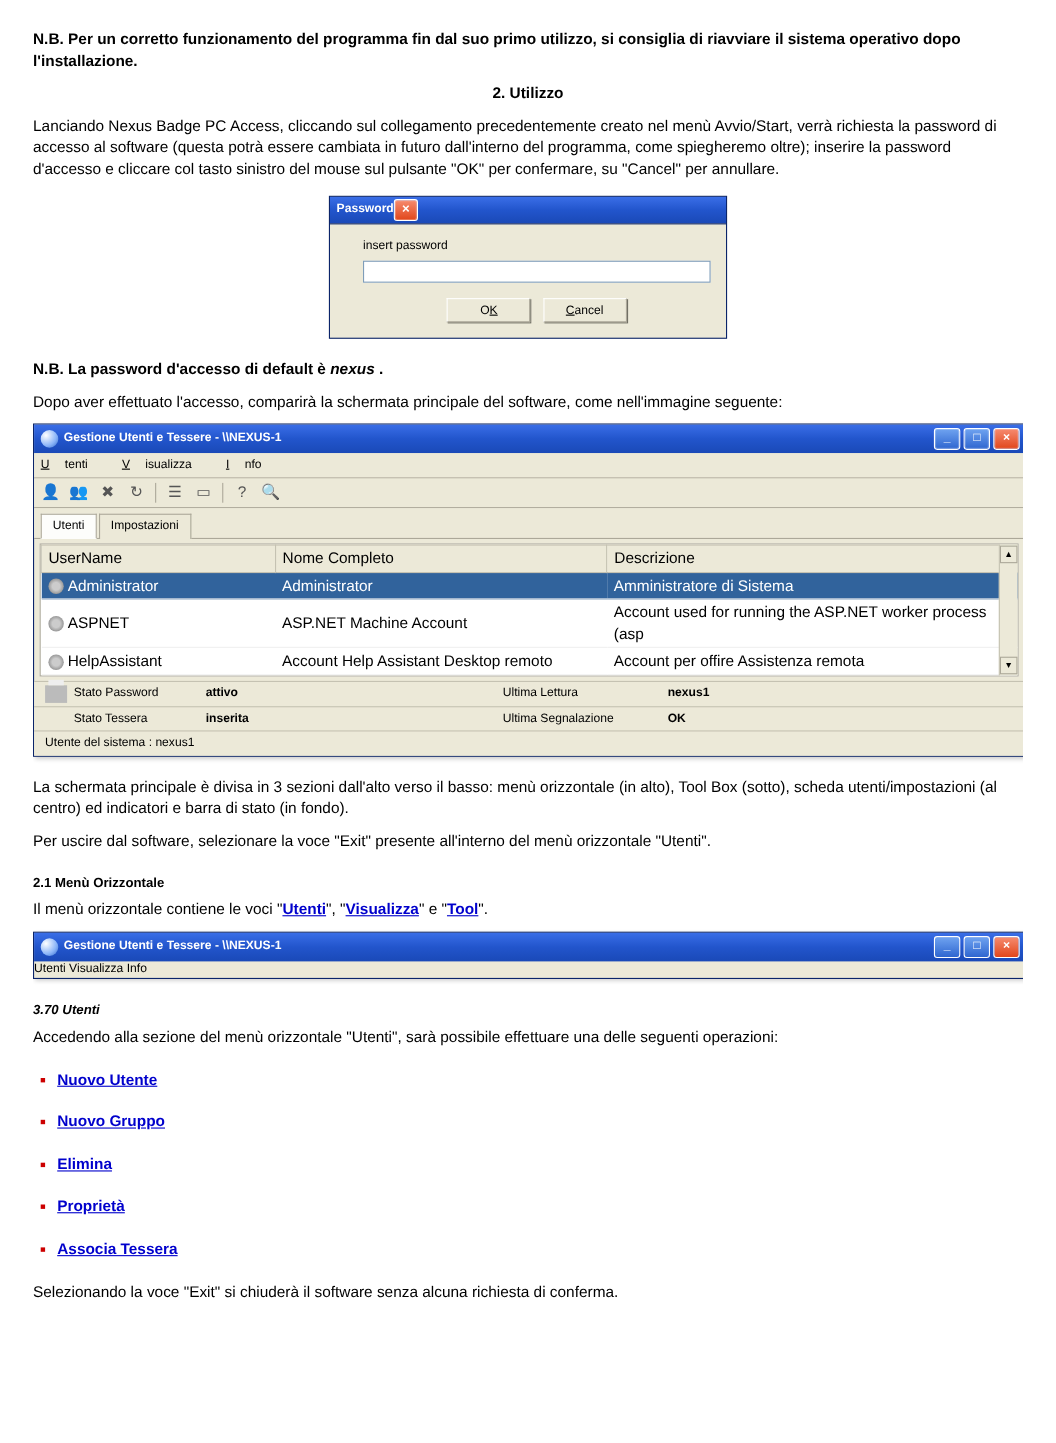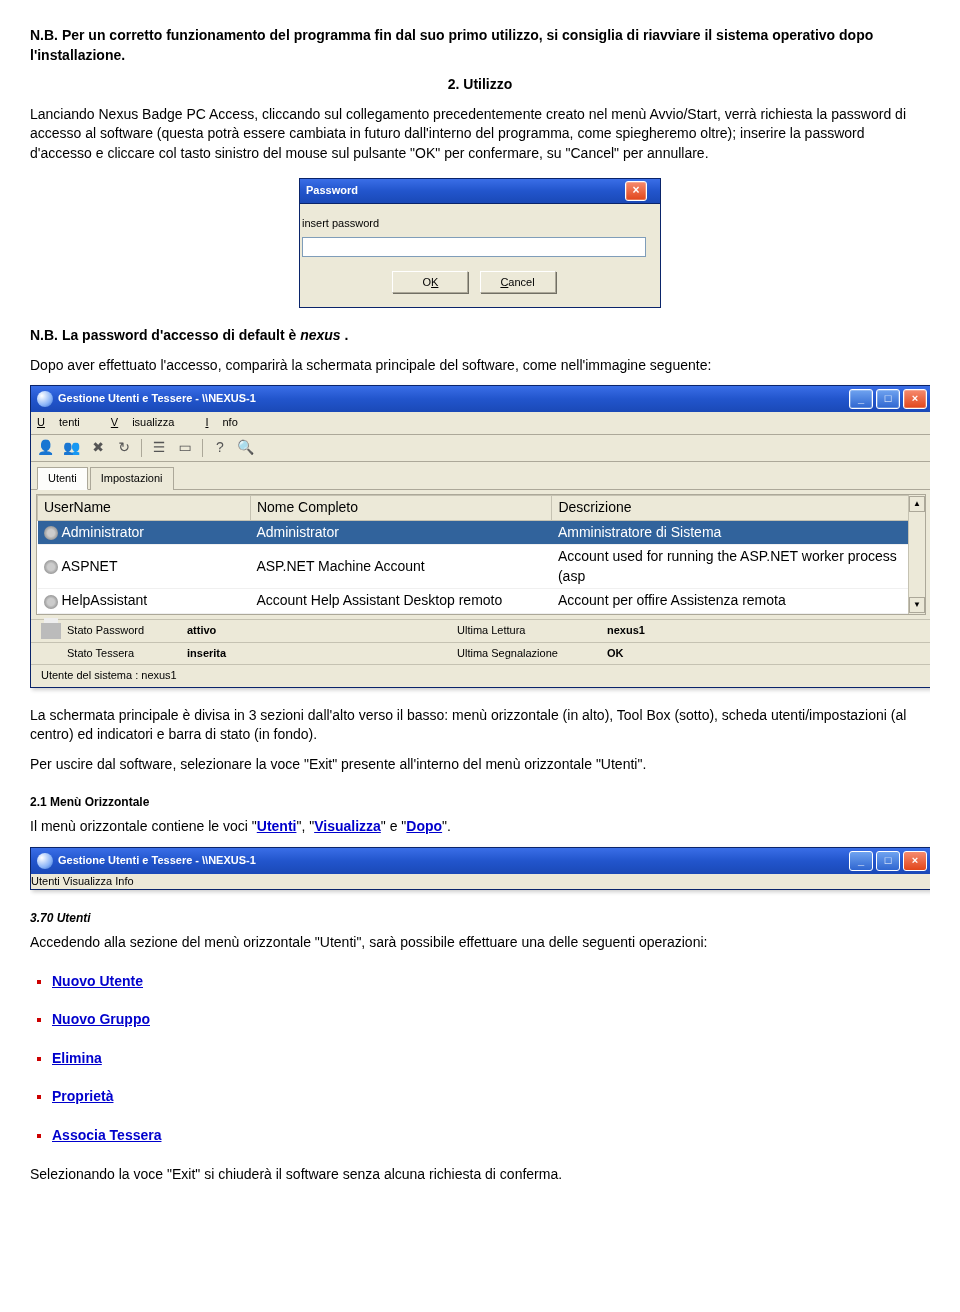--- a/index.html
+++ b/index.html
@@ -27,34 +27,34 @@
     margin: 14px auto 18px auto;
     border: 1px solid #0a246a;
     background: #ece9d8;
     font-family: Tahoma, Arial, sans-serif;
     font-size: 11px;
   }
   .dlg .titlebar {
     height: 24px;
     background: linear-gradient(to bottom, #3a6ee7 0%, #2255cc 50%, #1a49b7 100%);
     border-bottom: 1px solid #0a246a;
-    display: flex; align-items: center; justify-content: space-between;
+    display: flex; align-items: center; 
     padding: 0 13px 0 6px;
     color: #fff; font-weight: bold;
   }
   .dlg .closebtn {
     width: 20px; height: 18px;
     background: linear-gradient(to bottom, #f68b6f, #e1461b);
     border: 1px solid #fff;
     border-radius: 3px;
     color: #fff; font-weight: bold; font-size: 12px;
     display: flex; align-items: center; justify-content: center;
     box-shadow: inset 0 0 0 1px rgba(255,255,255,0.25);
   }
-  .dlg .body { padding: 12px 14px 14px 2px; }
+  .dlg .body { padding: 12px 14px 14px 30px; }
   .dlg .label { margin-bottom: 6px; }
   .dlg input.pw {
     width: 100%; height: 20px;
     border: 1px solid #7f9db9; background: #fff;
     box-sizing: border-box; padding: 1px 3px;
   }
   .dlg .btnrow { margin-top: 14px; text-align: center; }
   .dlg button {
     font-family: Tahoma, Arial, sans-serif; font-size: 11px;
     width: 76px; height: 22px; margin: 0 4px;
@@ -270,21 +270,21 @@
     <span class="val">OK</span>
   </div>
   <div class="status3">Utente del sistema : nexus1</div>
 </div>
 
 <p>La schermata principale è divisa in 3 sezioni dall'alto verso il basso: menù orizzontale (in alto), Tool Box (sotto), scheda utenti/impostazioni (al centro) ed indicatori e barra di stato (in fondo).</p>
 <p>Per uscire dal software, selezionare la voce "Exit" presente all'interno del menù orizzontale "Utenti".</p>
 
 <p class="section-title">2.1  Menù Orizzontale</p>
 <p>
-  <span>Il menù orizzontale contiene le voci "</span><span class="link bold">Utenti</span><span>", "</span><span class="link bold">Visualizza</span><span>" e "</span><span class="link bold">Dopo</span><span>".</span>
+  <span>Il menù orizzontale contiene le voci "</span><span class="link bold">Utenti</span><span>", "</span><span class="link bold">Visualizza</span><span>" e "</span><span class="link bold">Tool</span><span>".</span>
 </p>
 
 <div class="win2">
   <div class="titlebar" style="height:26px;background:linear-gradient(to bottom,#3a6ee7 0%,#2255cc 50%,#1a49b7 100%);display:flex;align-items:center;justify-content:space-between;padding:0 4px 0 6px;color:#fff;font-weight:bold;">
     <div style="display:flex;align-items:center;">
       <span class="appicon" style="width:16px;height:16px;margin-right:5px;display:inline-block;background:radial-gradient(circle at 30% 30%,#fff,#8ab4f8 60%,#2b63c8 100%);border-radius:50%;"></span>
       <span>Gestione Utenti e Tessere - \\NEXUS-1</span>
     </div>
     <div style="display:flex;gap:3px;">
       <div class="wbtn min" style="width:22px;height:18px;border:1px solid #fff;border-radius:3px;display:flex;align-items:center;justify-content:center;background:linear-gradient(to bottom,#6fa3f0,#2f66d0);">_</div>

